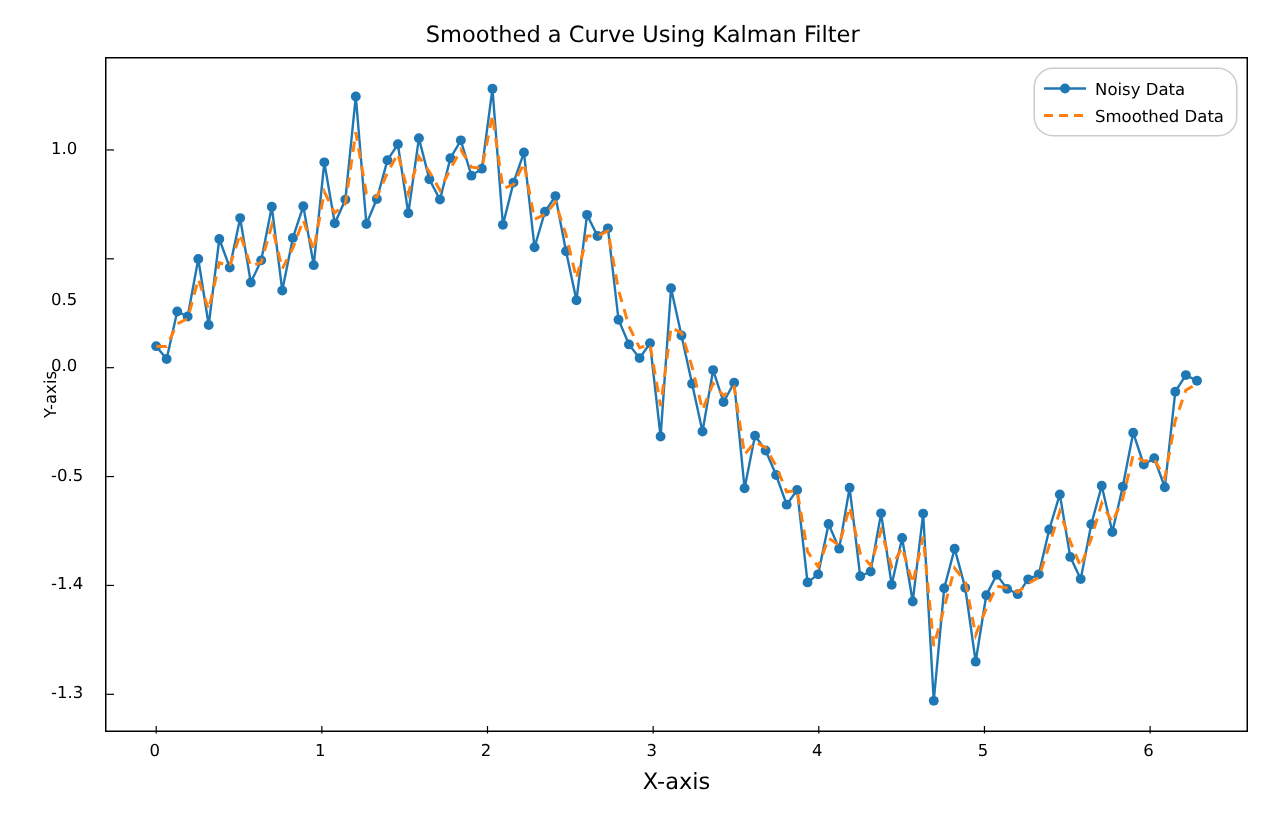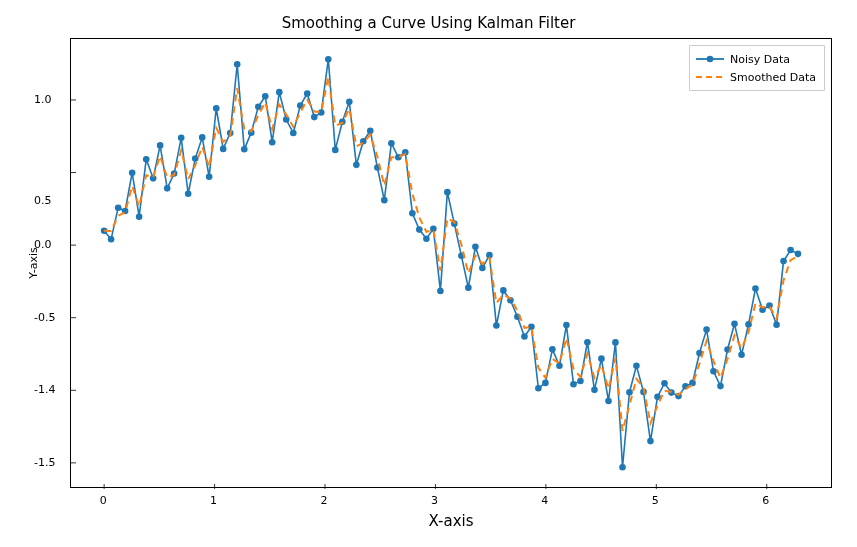--- a/index.html
+++ b/index.html
@@ -50,21 +50,21 @@
     position: absolute;
     font-size: 11px;
     transform: translateY(-50%) rotate(-90deg);
   }
   .legend {
     position: absolute;
     background: #fff;
     border: 1px solid #ccc;
     padding: 4px 8px 4px 6px;
     font-size: 11px;
-    border-radius: 1px;
+    border-radius: 13px;
   }
   .legend-row {
     display: flex;
     align-items: center;
     height: 18px;
   }
   .legend-sample {
     width: 28px;
     height: 14px;
     margin-right: 6px;
@@ -77,21 +77,21 @@
   svg.plot-svg {
     position: absolute;
     top: 0; left: 0;
     overflow: visible;
   }
 </style>
 </head>
 <body>
 
 <div class="figure">
-  <div class="title">Smoothing a Curve Using Kalman Filter</div>
+  <div class="title">Smoothed a Curve Using Kalman Filter</div>
 
   <div class="plot-area" id="plot-area" style="left: 70px; top: 38px; width: 762px; height: 450px;">
     <svg class="plot-svg" id="plot-svg" width="762" height="450">
         <line x1="33.130434782608695" y1="450" x2="33.130434782608695" y2="445" stroke="#000" stroke-width="0.8"></line>
         <line x1="143.56521739130437" y1="450" x2="143.56521739130437" y2="445" stroke="#000" stroke-width="0.8"></line>
         <line x1="254" y1="450" x2="254" y2="445" stroke="#000" stroke-width="0.8"></line>
         <line x1="364.4347826086957" y1="450" x2="364.4347826086957" y2="445" stroke="#000" stroke-width="0.8"></line>
         <line x1="474.8695652173913" y1="450" x2="474.8695652173913" y2="445" stroke="#000" stroke-width="0.8"></line>
         <line x1="585.304347826087" y1="450" x2="585.304347826087" y2="445" stroke="#000" stroke-width="0.8"></line>
         <line x1="695.7391304347826" y1="450" x2="695.7391304347826" y2="445" stroke="#000" stroke-width="0.8"></line>
@@ -229,21 +229,21 @@
   <div id="xticks">
       <div class="tick-label-x" style="left: 103.13px; top: 494px;">0</div>
       <div class="tick-label-x" style="left: 213.565px; top: 494px;">1</div>
       <div class="tick-label-x" style="left: 324px; top: 494px;">2</div>
       <div class="tick-label-x" style="left: 434.435px; top: 494px;">3</div>
       <div class="tick-label-x" style="left: 544.87px; top: 494px;">4</div>
       <div class="tick-label-x" style="left: 655.304px; top: 494px;">5</div>
       <div class="tick-label-x" style="left: 765.739px; top: 494px;">6</div>
     </div>
   <div id="yticks">
-      <div class="tick-label-y" style="left: 34px; width: 30px; top: 461.871px;">-1.5</div>
+      <div class="tick-label-y" style="left: 34px; width: 30px; top: 461.871px;">-1.3</div>
       <div class="tick-label-y" style="left: 34px; width: 30px; top: 389.29px;">-1.4</div>
       <div class="tick-label-y" style="left: 34px; width: 30px; top: 316.71px;">-0.5</div>
       <div class="tick-label-y" style="left: 34px; width: 30px; top: 244.129px;">0.0</div>
       <div class="tick-label-y" style="left: 34px; width: 30px; top: 171.548px; margin-top: 28px;">0.5</div>
       <div class="tick-label-y" style="left: 34px; width: 30px; top: 98.9677px;">1.0</div>
     </div>
 
   <div class="axis-label-x" id="xlabel" style="left: 451px; top: 512px;">X-axis</div>
   <div class="axis-label-y" id="ylabel" style="left: 18px; top: 263px;">Y-axis</div>
 </div>

